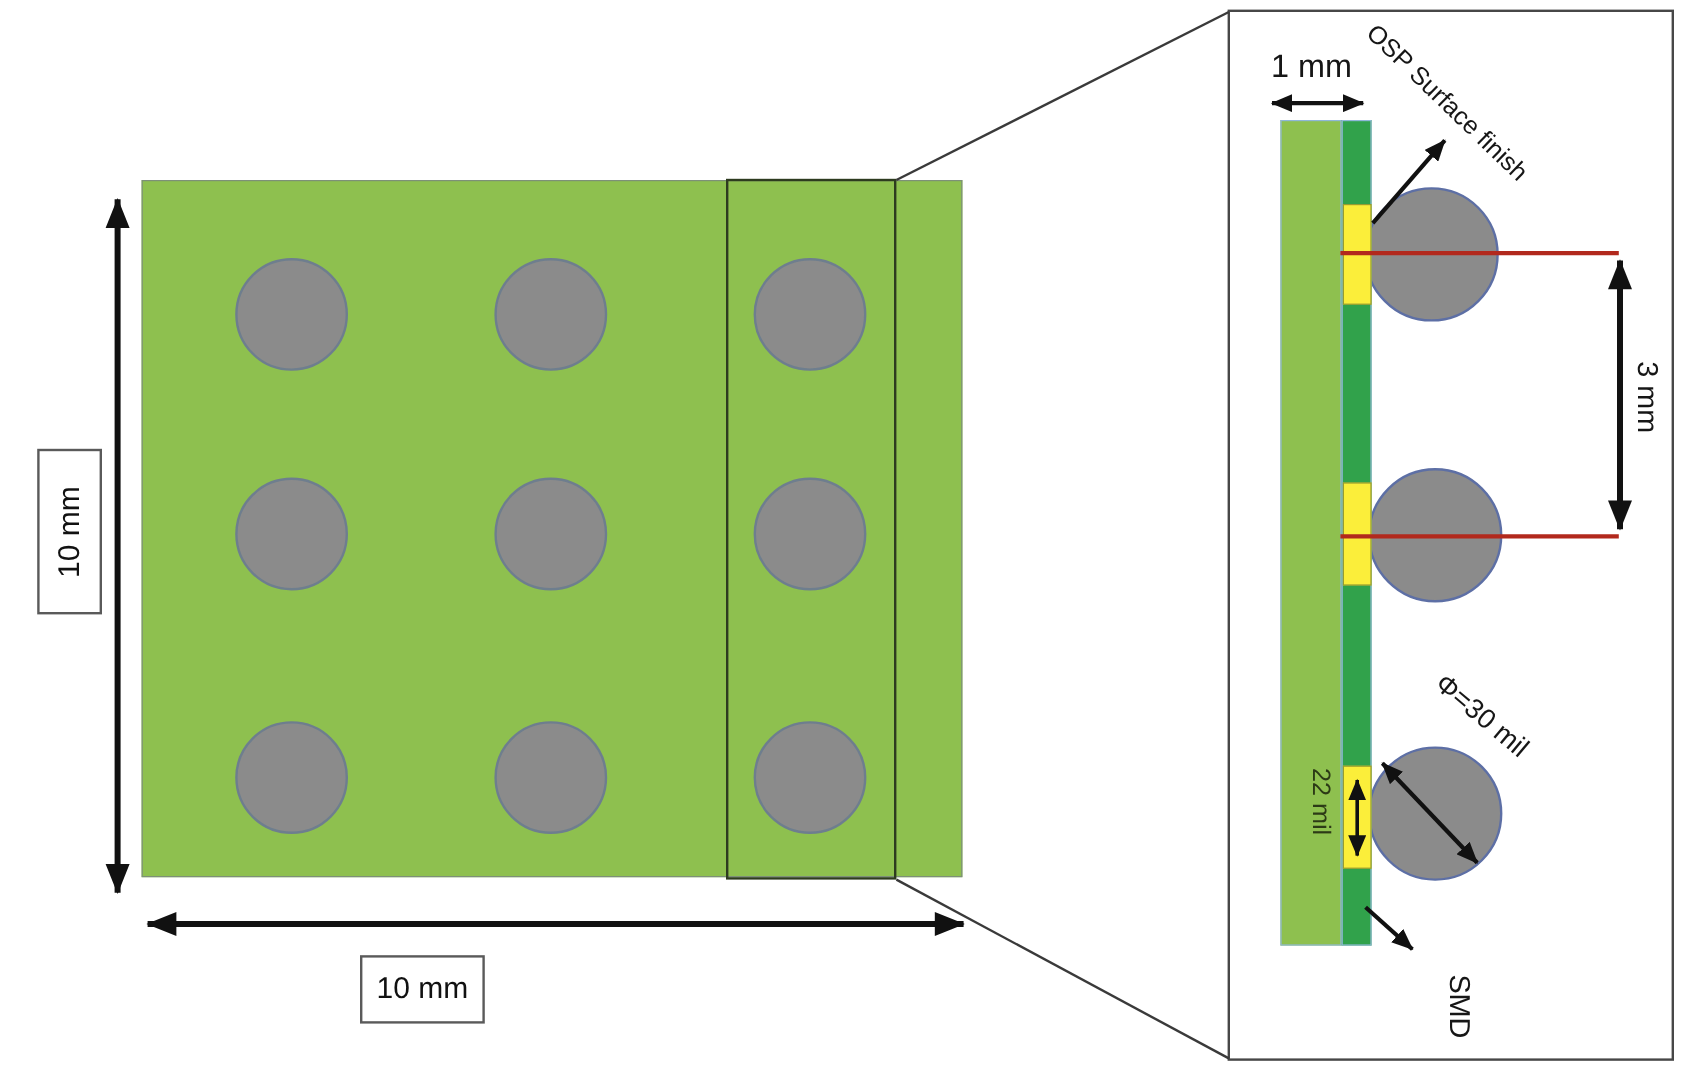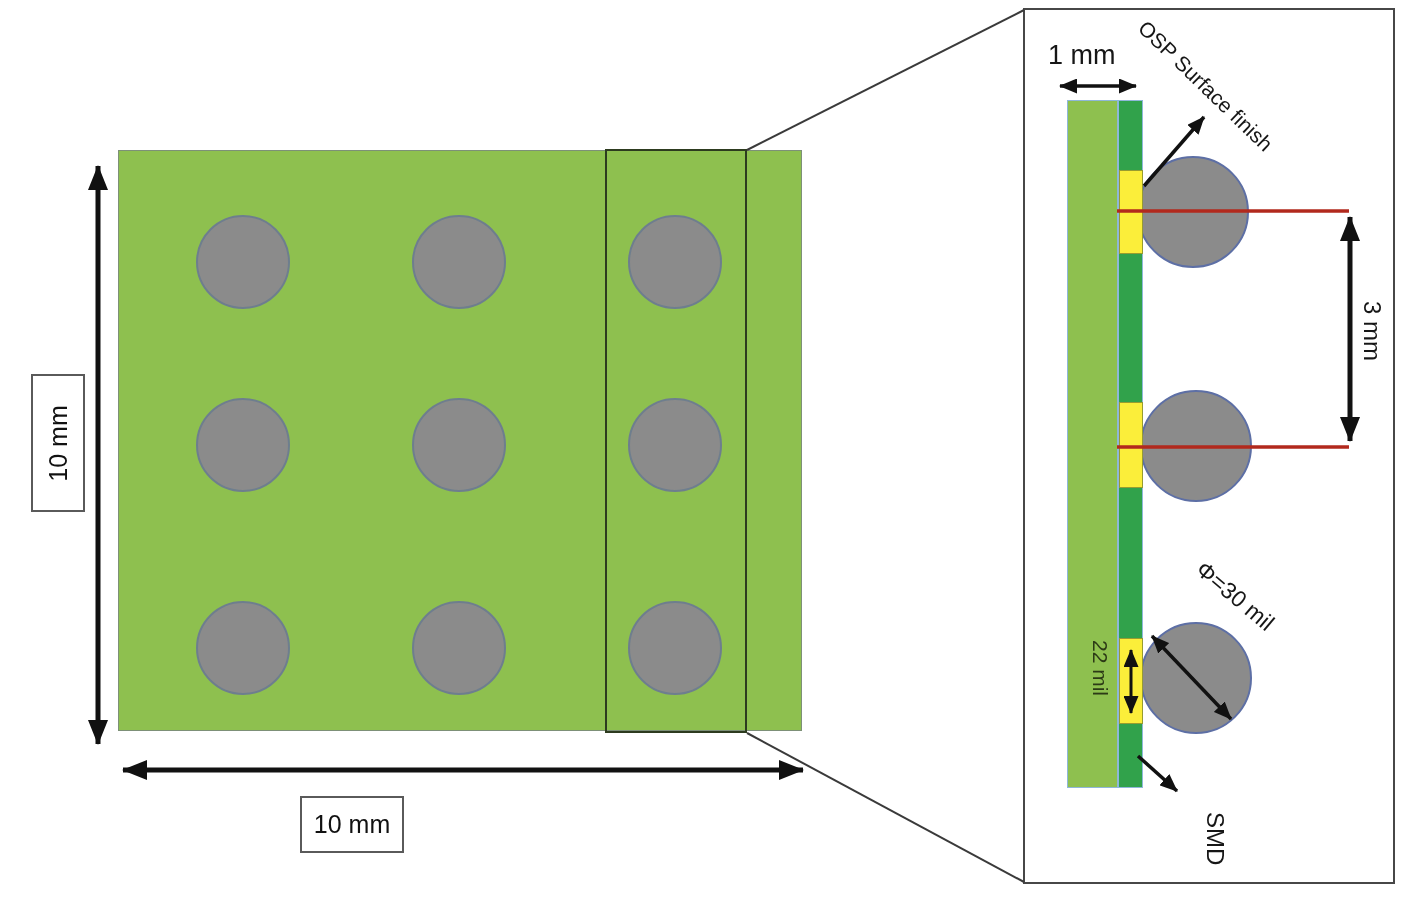--- a/index.html
+++ b/index.html
@@ -72,21 +72,21 @@
   .ball{
     width:112px;height:112px;border-radius:50%;
     background:var(--ball-gray);border:2px solid var(--ball-border);z-index:2;
   }
   .ball1{left:1137px;top:156px;}
   .ball2{left:1140px;top:390px;}
   .ball3{left:1140px;top:622px;}
 
   
   .note{position:absolute;z-index:7;color:#161616;white-space:nowrap;}
-  .thickness-label{left:1048px;top:40px;width:90px;text-align:left;font-size:27px;}
+  .thickness-label{left:1048px;top:40px;width:90px;text-align:center;font-size:27px;}
   .osp-label{left:1150px;top:16px;font-size:21px;transform:rotate(44deg);transform-origin:0 0;}
   .pitch-label{left:1386px;top:301px;font-size:24px;transform:rotate(90deg);transform-origin:0 0;}
   .pad-size-label{left:1112px;top:640px;font-size:21px;color:#2c3a16;transform:rotate(90deg);transform-origin:0 0;}
   .dia-label{left:1208px;top:556px;font-size:23px;transform:rotate(40deg);transform-origin:0 0;}
   .smd-label{left:1229px;top:812px;font-size:24px;transform:rotate(90deg);transform-origin:0 0;}
 
   .overlay{position:absolute;left:0;top:0;z-index:5;pointer-events:none;}
 </style>
 </head>
 <body>

